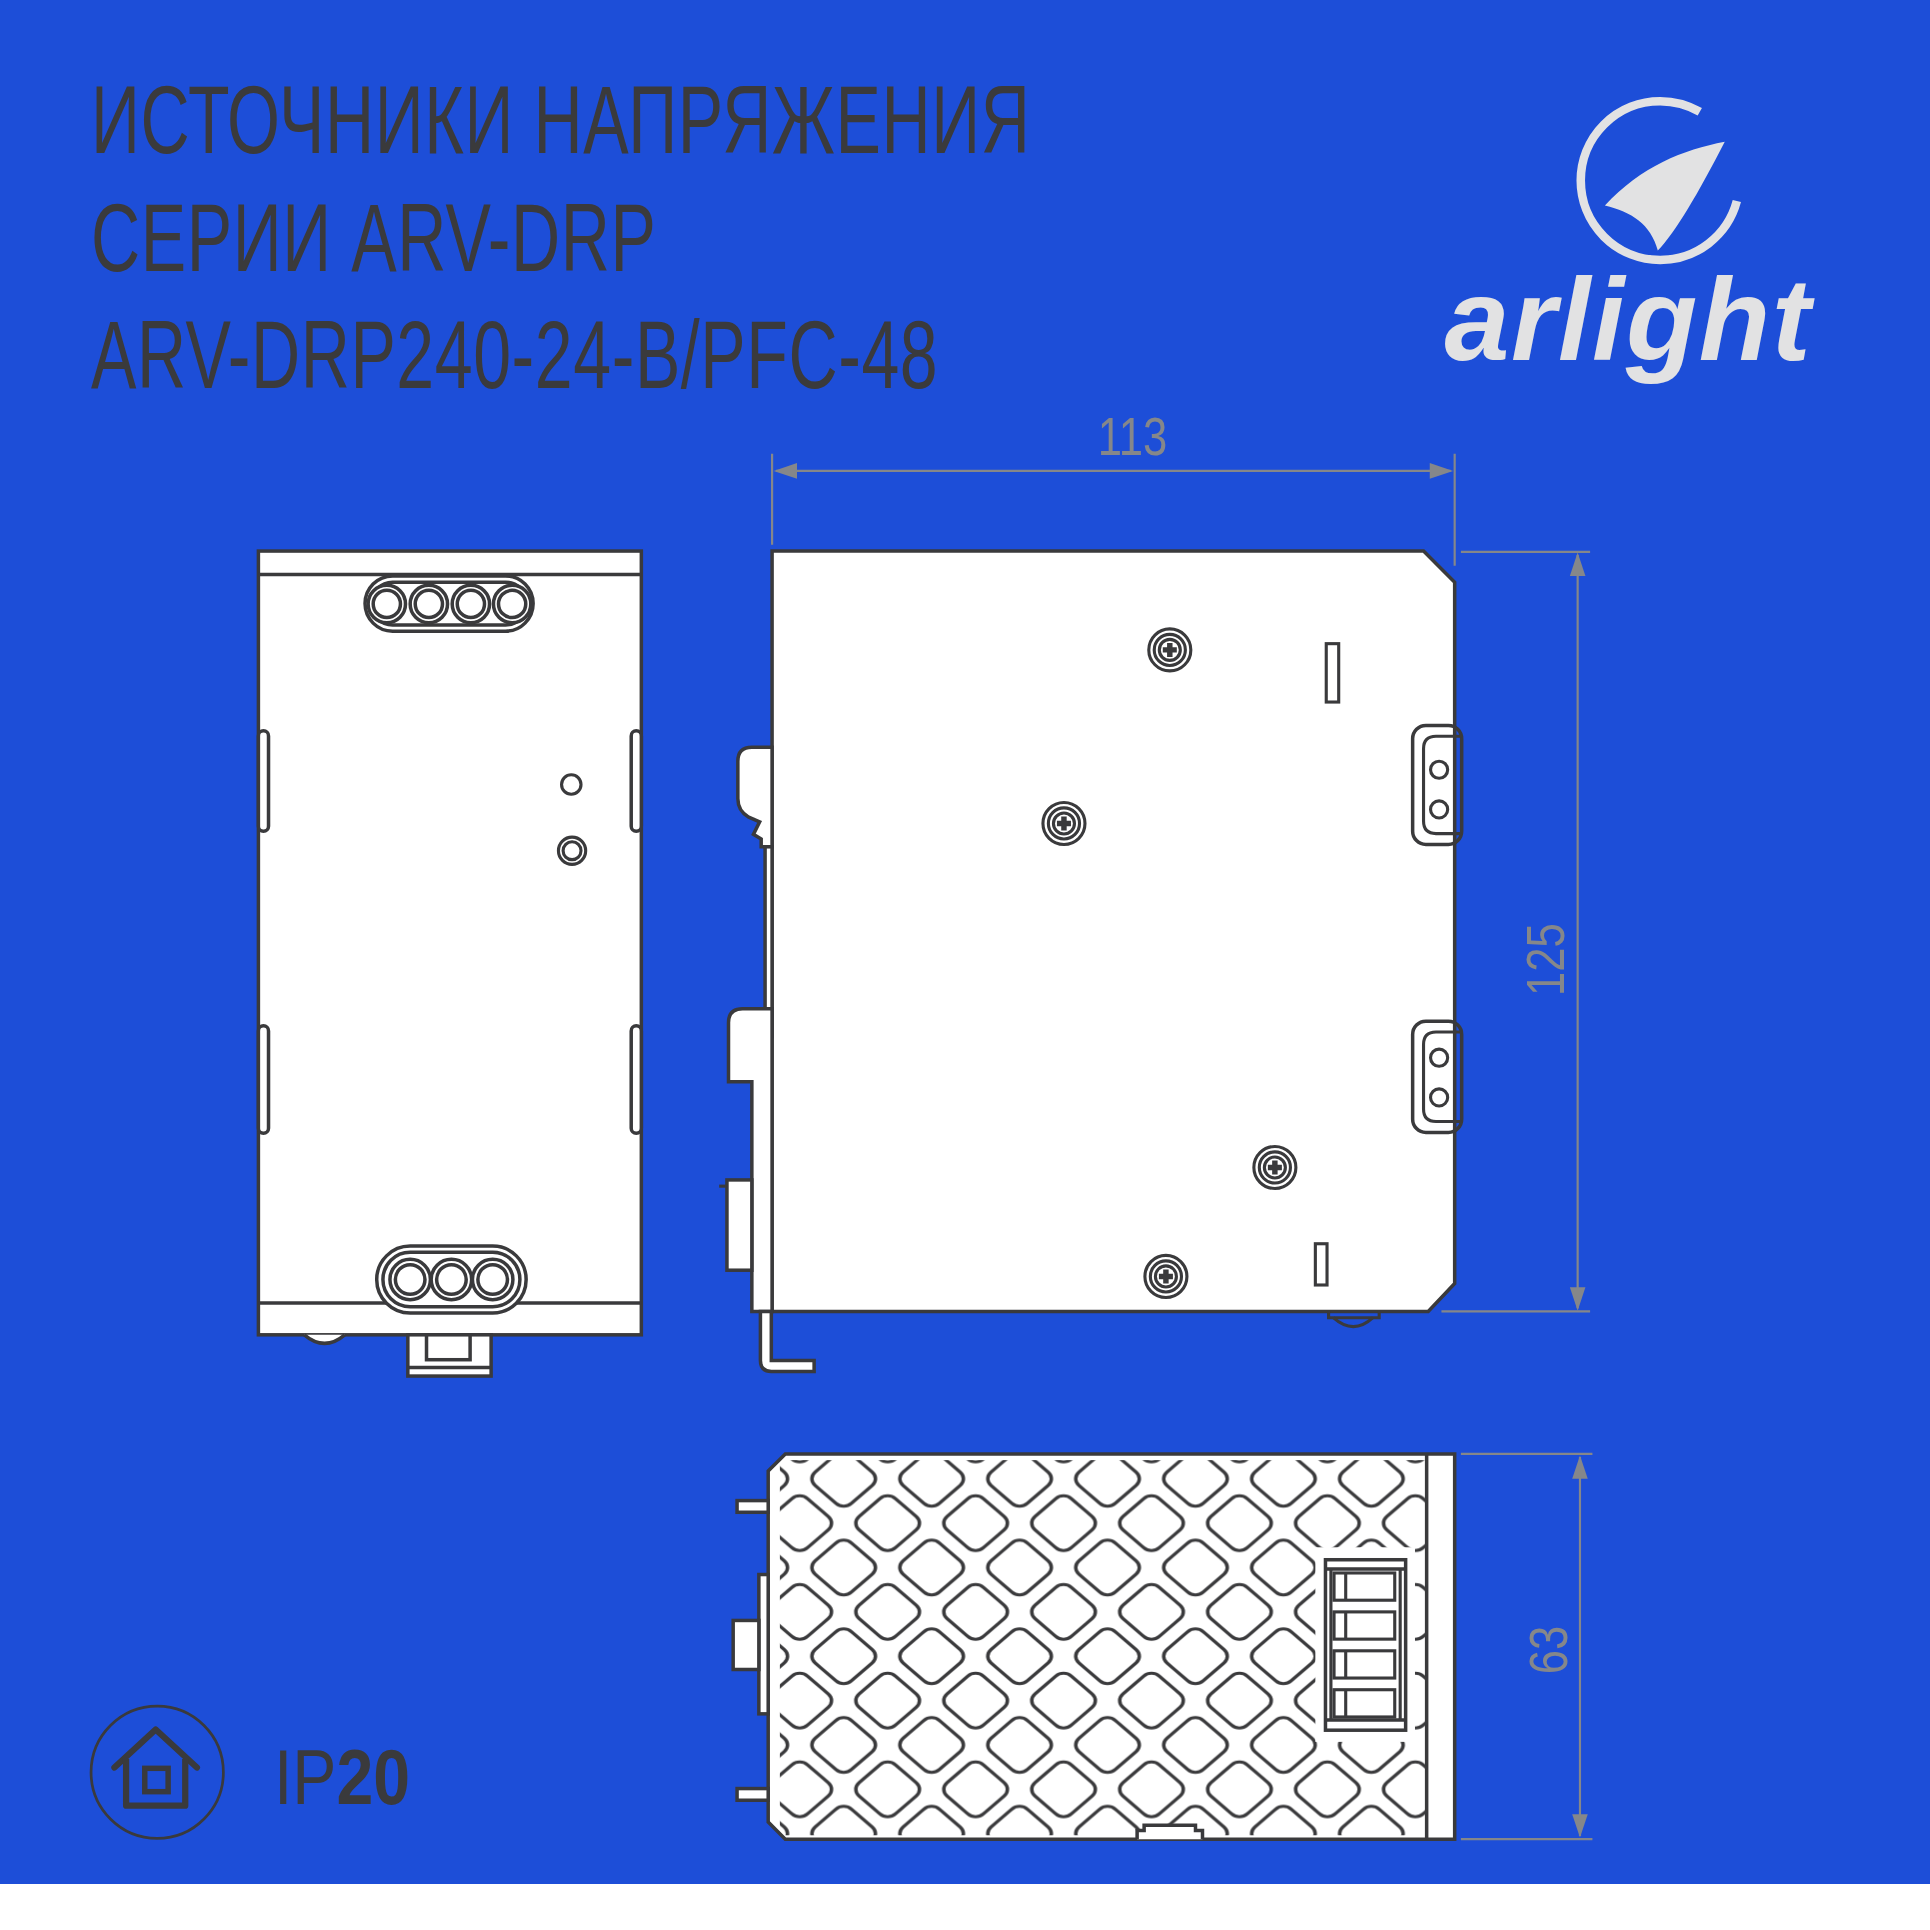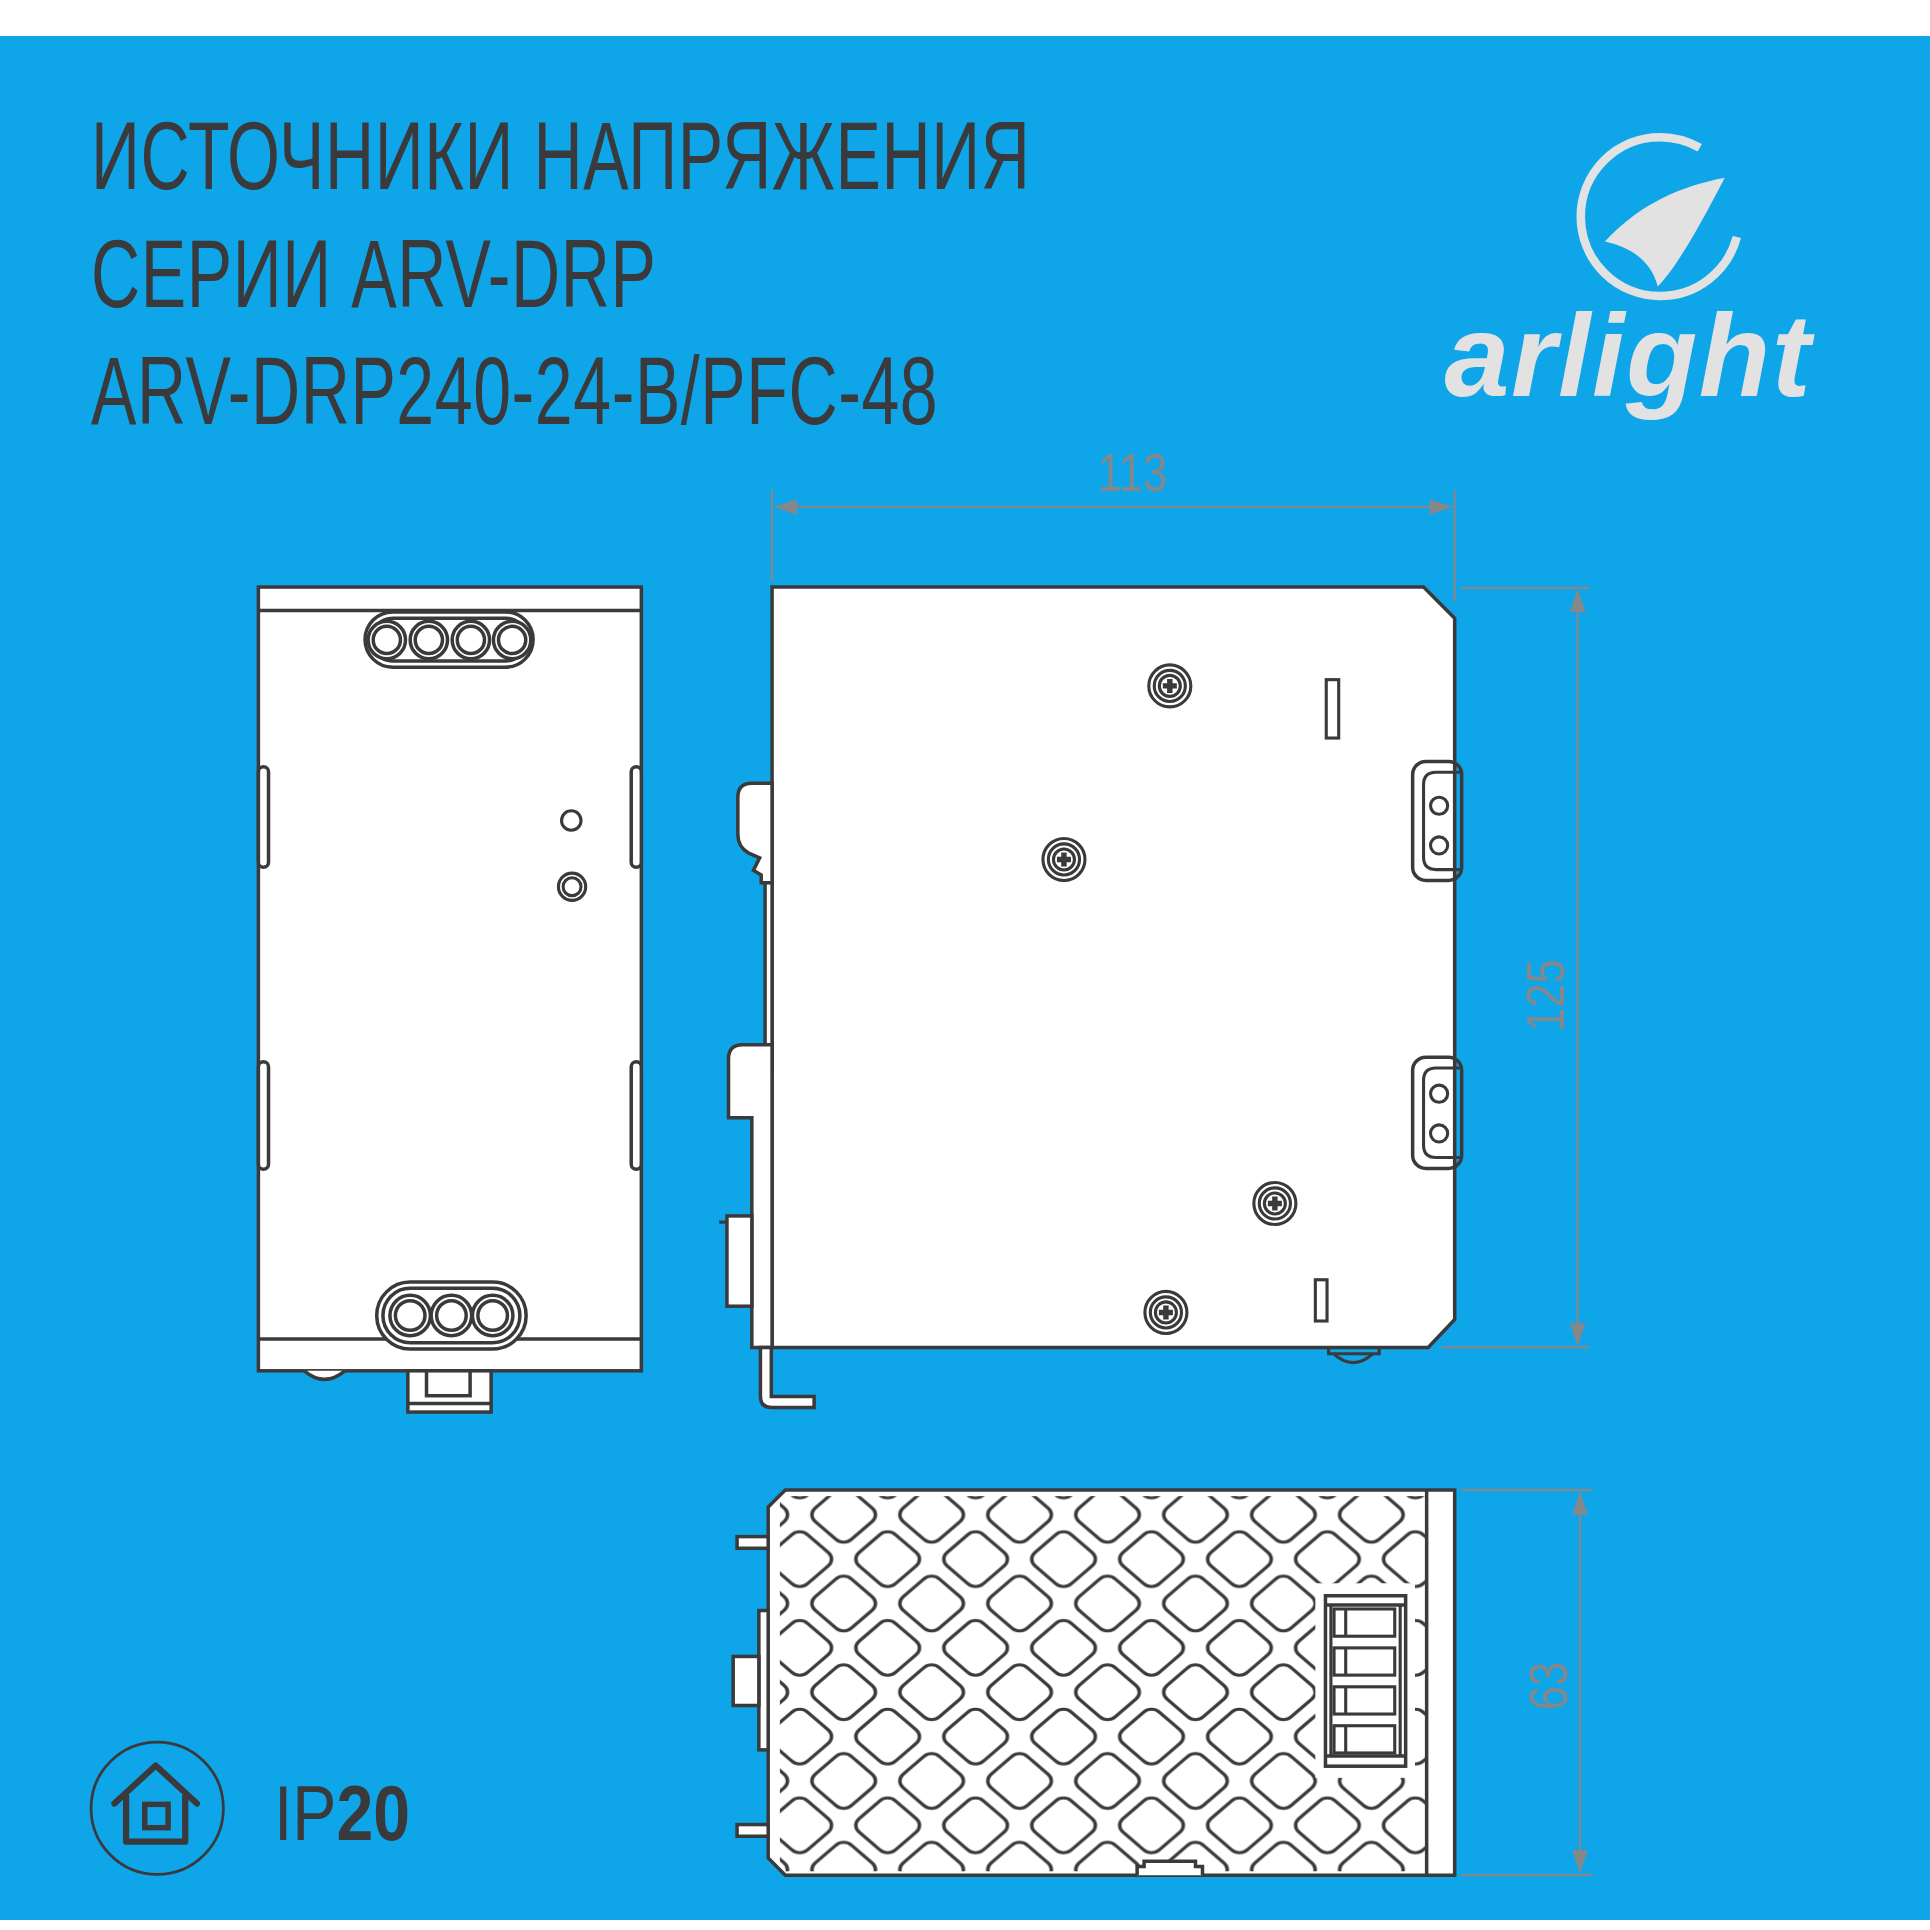--- a/index.html
+++ b/index.html
@@ -1,17 +1,17 @@
 <!DOCTYPE html>
 <html style="font-size:12.5px"><head>
 <meta charset="utf-8">
 <style>
   html,body{margin:0;padding:0;background:#ffffff;}
-  #stage{position:relative;width:1931px;height:1884px;background:#0ea5e9;overflow:hidden;
-         font-family:"Liberation Sans", sans-serif;margin-top:36px;}
+  #stage{position:relative;width:1931px;height:1884px;background:#1d4ed8;overflow:hidden;
+         font-family:"Liberation Sans", sans-serif;}
   svg{display:block;}
   text{font-family:"Liberation Sans", sans-serif;}
   .title-text{fill:#3a3a3c;font-size:125px;letter-spacing:1px;}
   .dim-text{fill:#85878a;font-size:70px;}
   .logo-text{fill:#e2e2e3;font-size:150px;font-weight:bold;font-style:italic;letter-spacing:2px;}
   .ip-text{fill:#3a3a3c;font-size:100px;}
   .ln{stroke:#3a3a3c;stroke-width:4.5;fill:none;}
   .lnw{stroke:#3a3a3c;stroke-width:4.5;fill:#ffffff;}
   .thin{stroke:#3a3a3c;stroke-width:4;fill:none;}
   .dim{stroke:#85878a;stroke-width:2.8;fill:none;}

